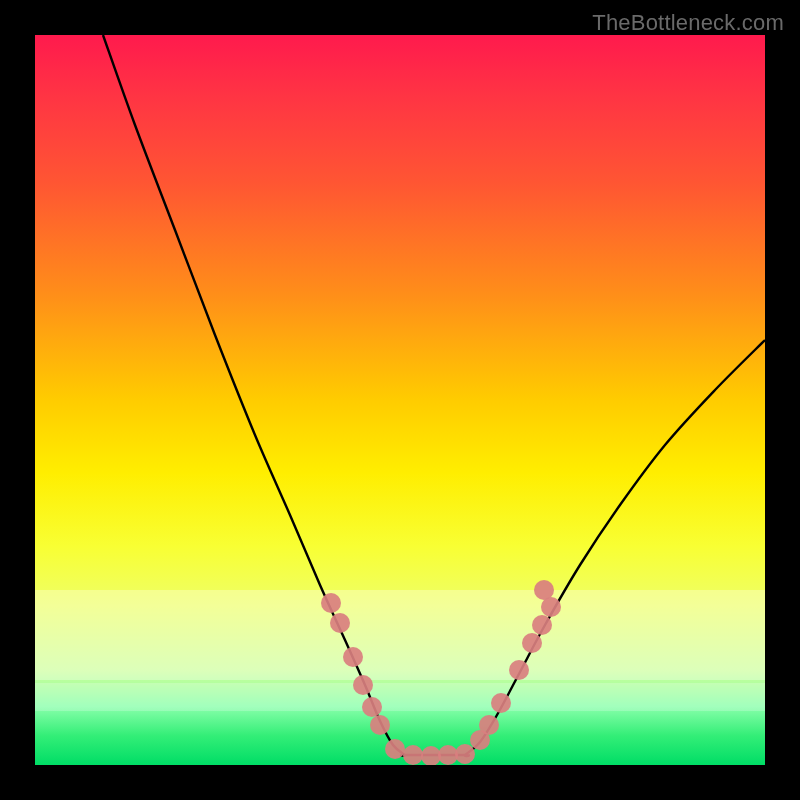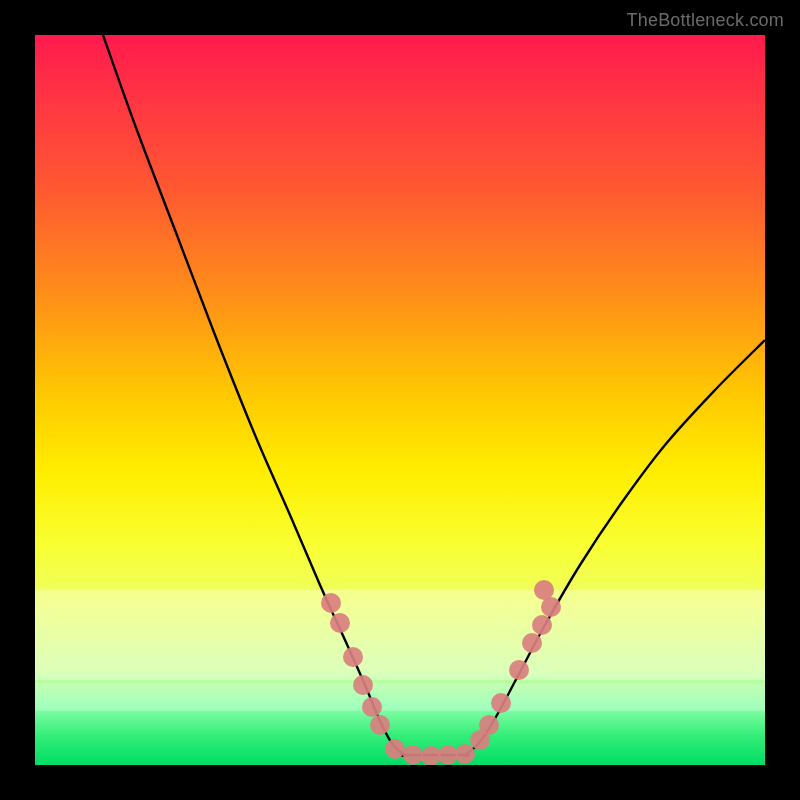--- a/index.html
+++ b/index.html
@@ -49,21 +49,21 @@
     position: absolute;
     left: 0; right: 0;
     background: rgba(255,255,255,0.32);
   }
 
   .wm {
     position: absolute;
     top: 10px;
     right: 16px;
     color: #6a6a6a;
-    font-size: 18px;
+    font-size: 22px;
     font-weight: 500;
     letter-spacing: 0.2px;
   }
   svg.curves {
     position: absolute;
     inset: 0;
   }
 </style>
 </head>
 <body>

